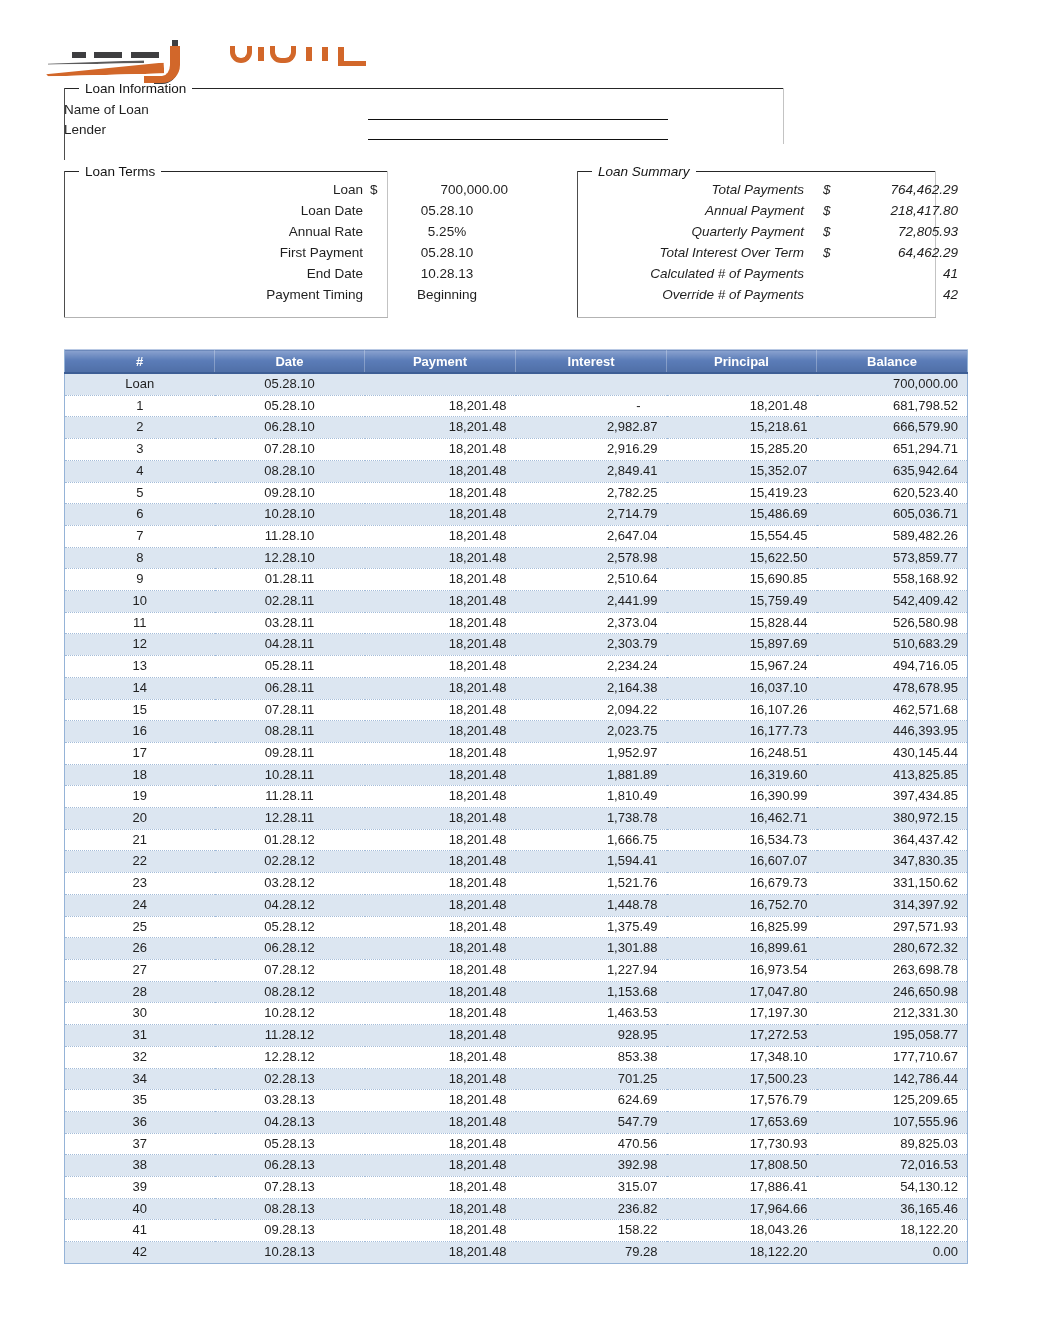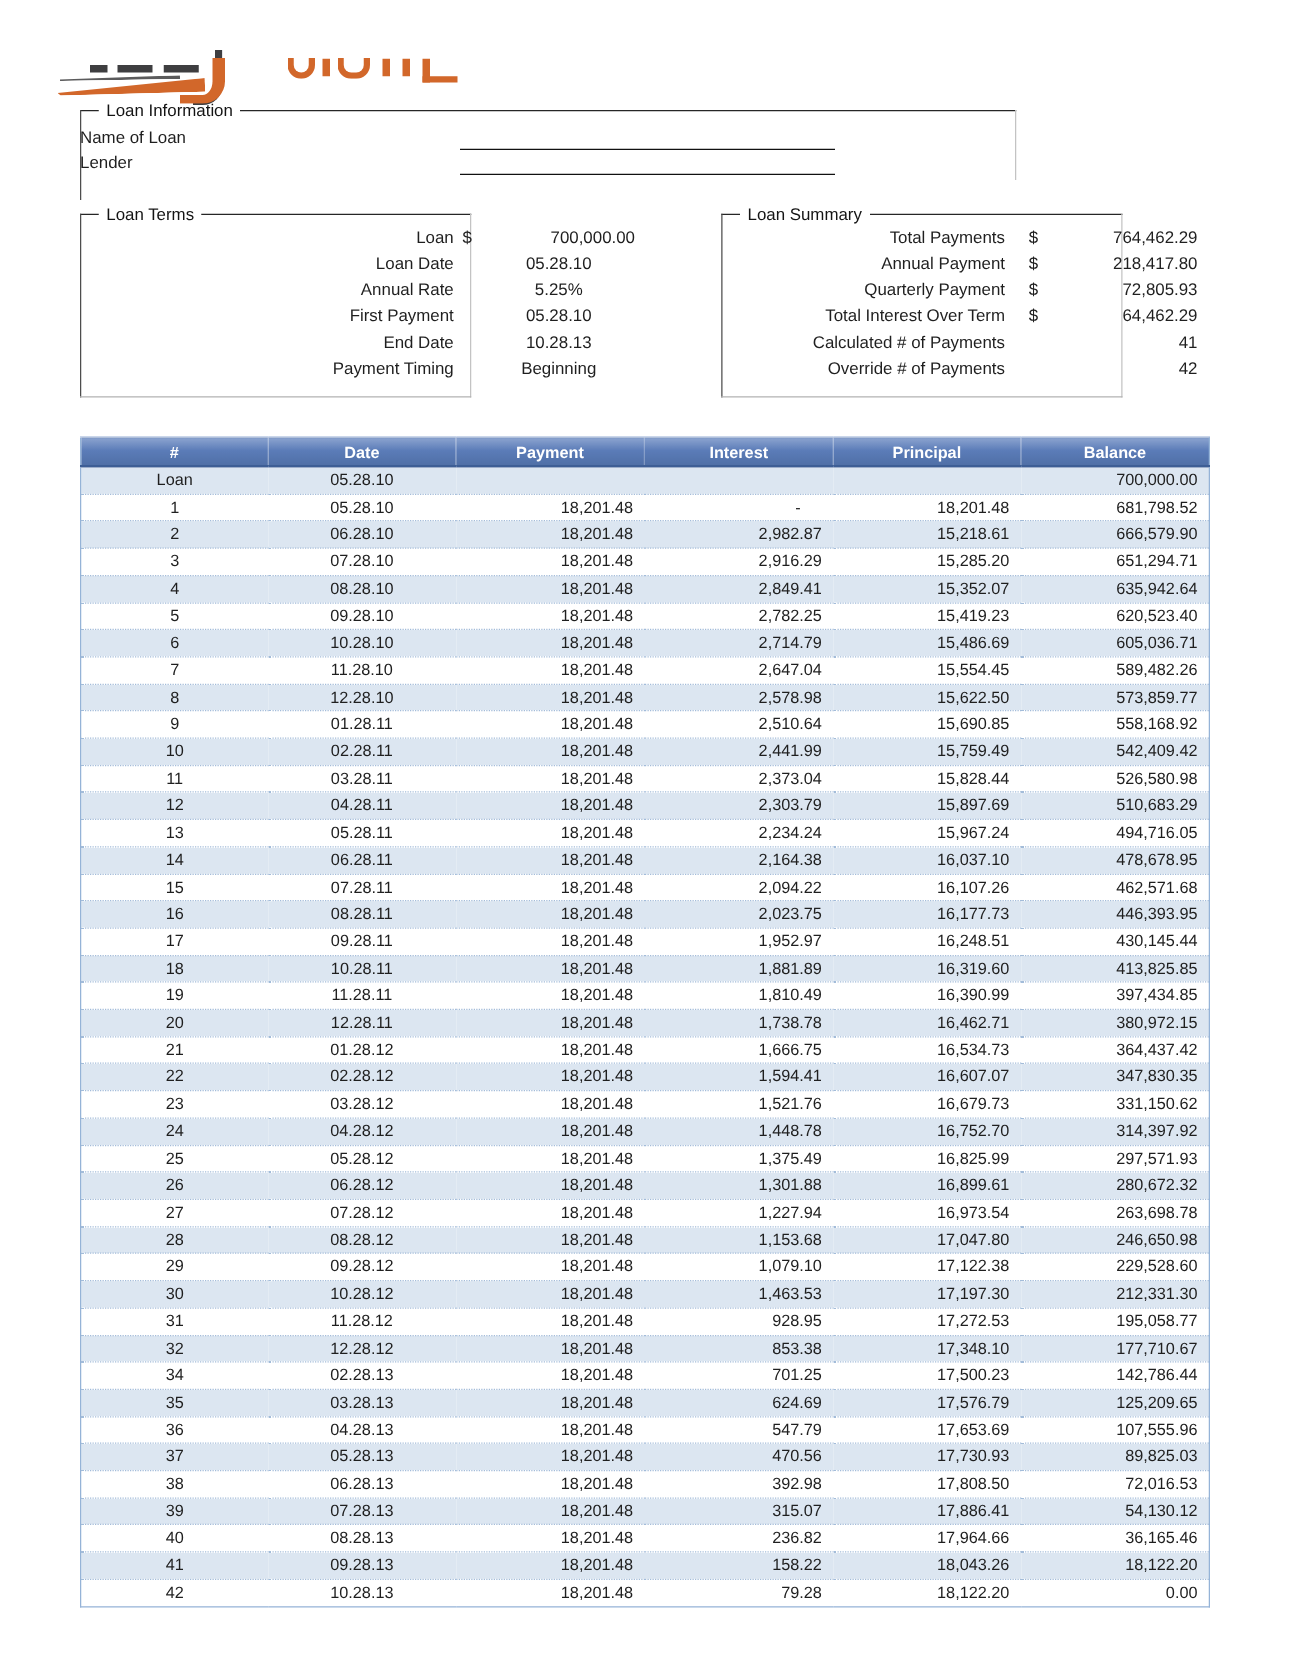--- a/index.html
+++ b/index.html
@@ -36,21 +36,21 @@
   .logo .frag { position:absolute; }
   .logo .f-u { height:12px; border:5px solid #d2672a; border-top:none; border-radius:0 0 11px 11px; top:2px; }
   .logo .f-u1 { left:0; width:12px; }
   .logo .f-u2 { left:40px; width:16px; }
   .logo .f-stub { width:6px; height:14px; background:#d2672a; top:3px; }
   .logo .s1 { left:28px; } .logo .s2 { left:76px; } .logo .s3 { left:92px; }
   .logo .f-ebar { left:108px; top:3px; width:22px; height:14px;
     border-left:6px solid #d2672a; border-bottom:5px solid #d2672a; }
 
   
-  .gbox { position:absolute; font-size:13.5px;padding-left:29px; }
+  .gbox { position:absolute; font-size:13.5px; }
   .gb-head { position:absolute; left:0; right:0; top:0; height:15px; display:flex; align-items:center; }
   .gb-stub { width:15px; border-top:1.5px solid #262626; }
   .gb-title { padding:0 6px; white-space:nowrap; color:#141414; line-height:15px; }
   .gb-line { flex:1; border-top:1.5px solid #262626; }
   .gb-left  { position:absolute; left:0; top:7px; width:0; border-left:1.5px solid #4d4d4d; }
   .gb-right { position:absolute; right:0; top:7px; width:0; border-left:1px solid #c3c3c3; }
   .gb-bottom{ position:absolute; left:0; right:0; bottom:0; height:0; border-top:1px solid #b3b3b3; }
 
   
   .fieldrow { position:absolute; left:0; height:20px; line-height:20px; white-space:nowrap; }
@@ -122,21 +122,21 @@
     <span class="gb-left" style="height:72px;"></span>
     <span class="gb-right" style="height:56px;"></span>
     <div class="fieldrow" style="top:19px;">
       <span class="flabel">Name of Loan</span><span class="fline"></span>
     </div>
     <div class="fieldrow" style="top:39px;">
       <span class="flabel">Lender</span><span class="fline"></span>
     </div>
   </div>
 
-  <div class="gbox terms" style="left:64px; top:164px; width:284px; height:154px;">
+  <div class="gbox terms" style="left:64px; top:164px; width:324px; height:154px;">
     <div class="gb-head">
       <span class="gb-stub"></span>
       <span class="gb-title">Loan Terms</span>
       <span class="gb-line"></span>
     </div>
     <span class="gb-left" style="height:147px;"></span>
     <span class="gb-right" style="height:147px;"></span>
     <span class="gb-bottom"></span>
 
     <div class="srow" style="top:15px;">
@@ -159,21 +159,21 @@
     <div class="srow" style="top:99px;">
       <span class="lab">End Date</span>
       <span class="val">10.28.13</span>
     </div>
     <div class="srow" style="top:120px;">
       <span class="lab">Payment Timing</span>
       <span class="val">Beginning</span>
     </div>
   </div>
 
-  <div class="gbox summary" style="left:577px; top:164px; width:292px; height:154px;">
+  <div class="gbox summary" style="left:577px; top:164px; width:359px; height:154px;font-style:italic;">
     <div class="gb-head">
       <span class="gb-stub"></span>
       <span class="gb-title">Loan Summary</span>
       <span class="gb-line"></span>
     </div>
     <span class="gb-left" style="height:147px;"></span>
     <span class="gb-right" style="height:147px;"></span>
     <span class="gb-bottom"></span>
 
     <div class="srow" style="top:15px;">
@@ -452,28 +452,20 @@
         </tr>
         <tr>
           <td class="c0">28</td>
           <td class="c1">08.28.12</td>
           <td class="c2">18,201.48</td>
           <td class="c3">1,153.68</td>
           <td class="c4">17,047.80</td>
           <td class="c5">246,650.98</td>
         </tr>
         <tr>
-          <td class="c0">29</td>
-          <td class="c1">09.28.12</td>
-          <td class="c2">18,201.48</td>
-          <td class="c3">1,079.10</td>
-          <td class="c4">17,122.38</td>
-          <td class="c5">229,528.60</td>
-        </tr>
-        <tr>
           <td class="c0">30</td>
           <td class="c1">10.28.12</td>
           <td class="c2">18,201.48</td>
           <td class="c3">1,463.53</td>
           <td class="c4">17,197.30</td>
           <td class="c5">212,331.30</td>
         </tr>
         <tr>
           <td class="c0">31</td>
           <td class="c1">11.28.12</td>

